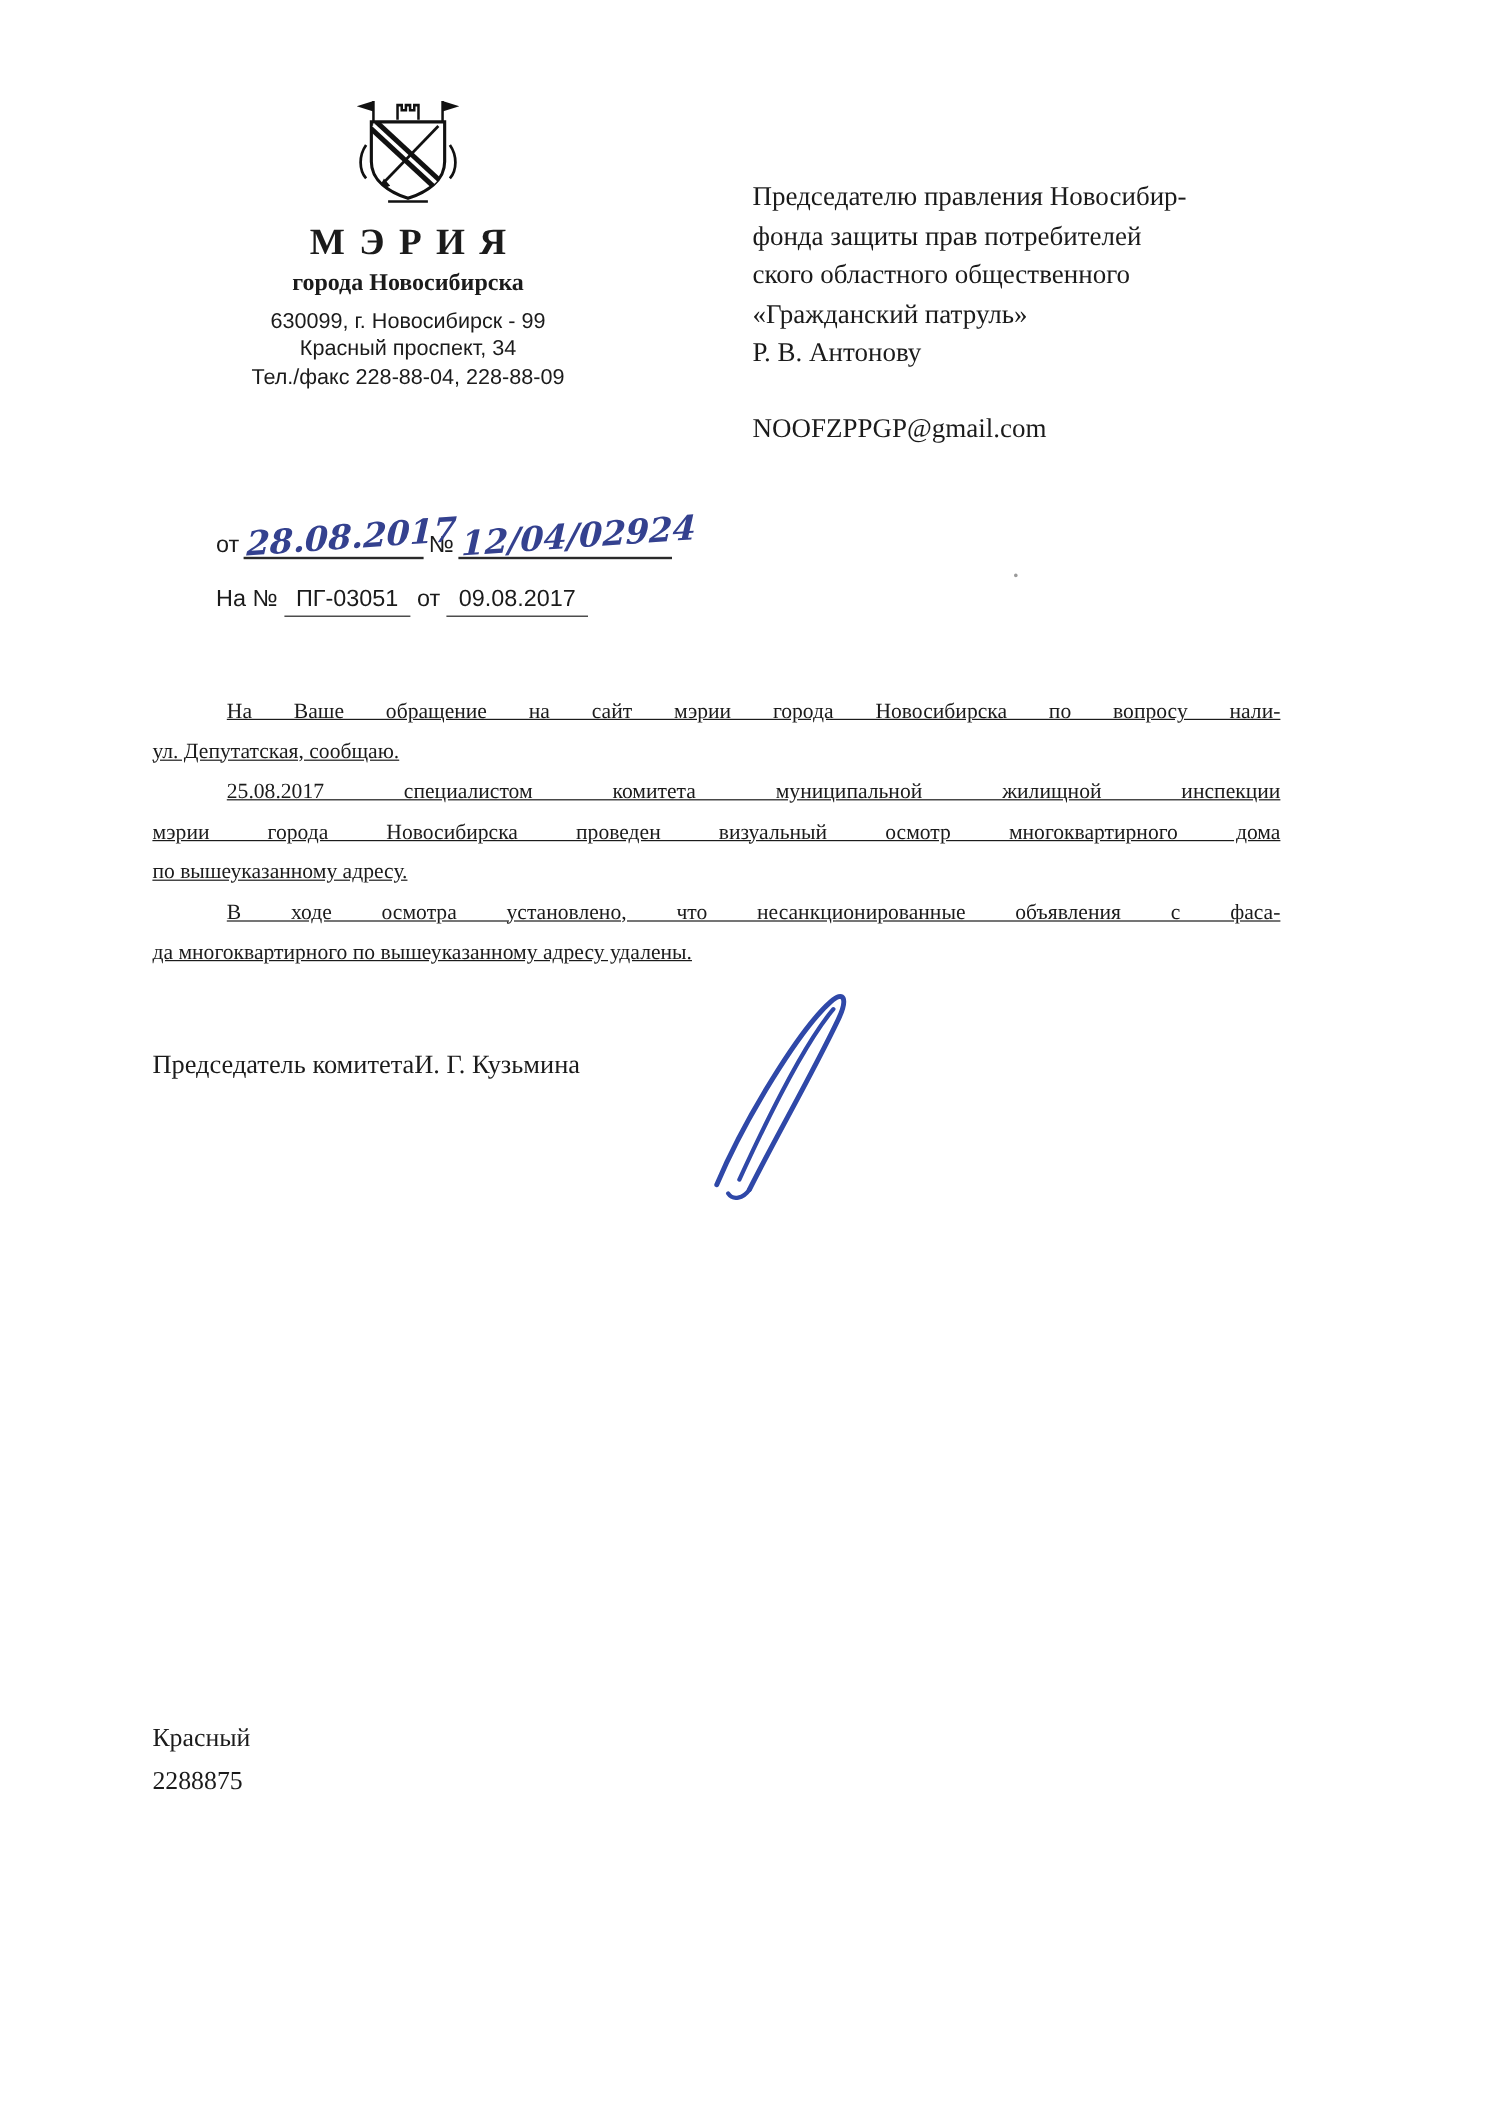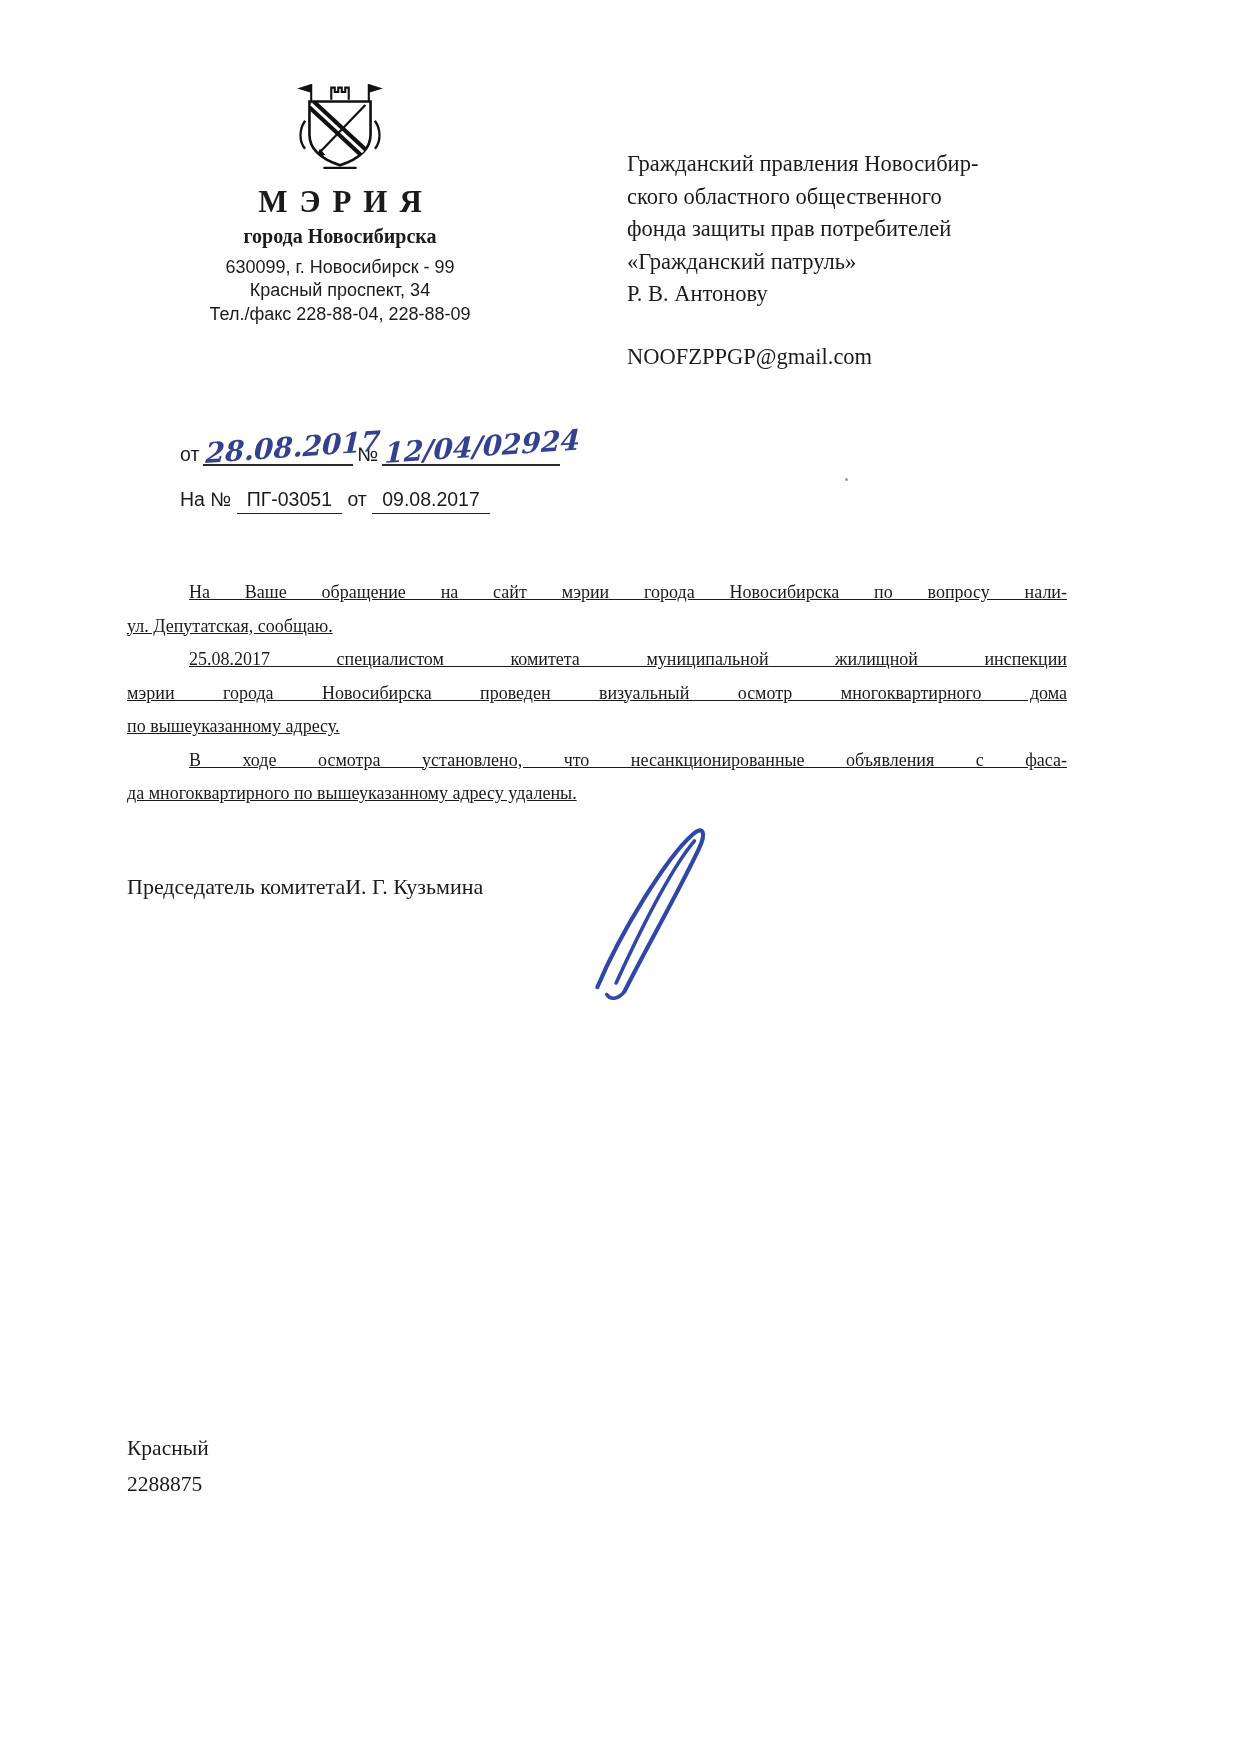--- a/index.html
+++ b/index.html
@@ -103,23 +103,23 @@
   </div>
 
   <div class="refrow">
     <span>На №</span>
     <span class="uline">ПГ-03051</span>
     <span>от</span>
     <span class="uline">09.08.2017</span>
   </div>
 
   <div class="addressee">
-    <div>Гражданский правления Новосибир-</div>
+    <div>Председателю правления Новосибир-</div>
+    <div>фонда защиты прав потребителей</div>
     <div>ского  областного общественного</div>
-    <div>фонда защиты прав потребителей</div>
     <div>«Гражданский патруль»</div>
     <div class="name">Р. В. Антонову</div>
     <div class="email">NOOFZPPGP@gmail.com</div>
   </div>
 
   <div class="bodytext">
     <div class="bl bl-indent">На Ваше обращение на сайт мэрии города Новосибирска по вопросу нали-</div>
     <div class="bl-last">ул. Депутатская, сообщаю.</div>
 
     <div class="bl bl-indent">25.08.2017 специалистом комитета муниципальной жилищной инспекции</div>

